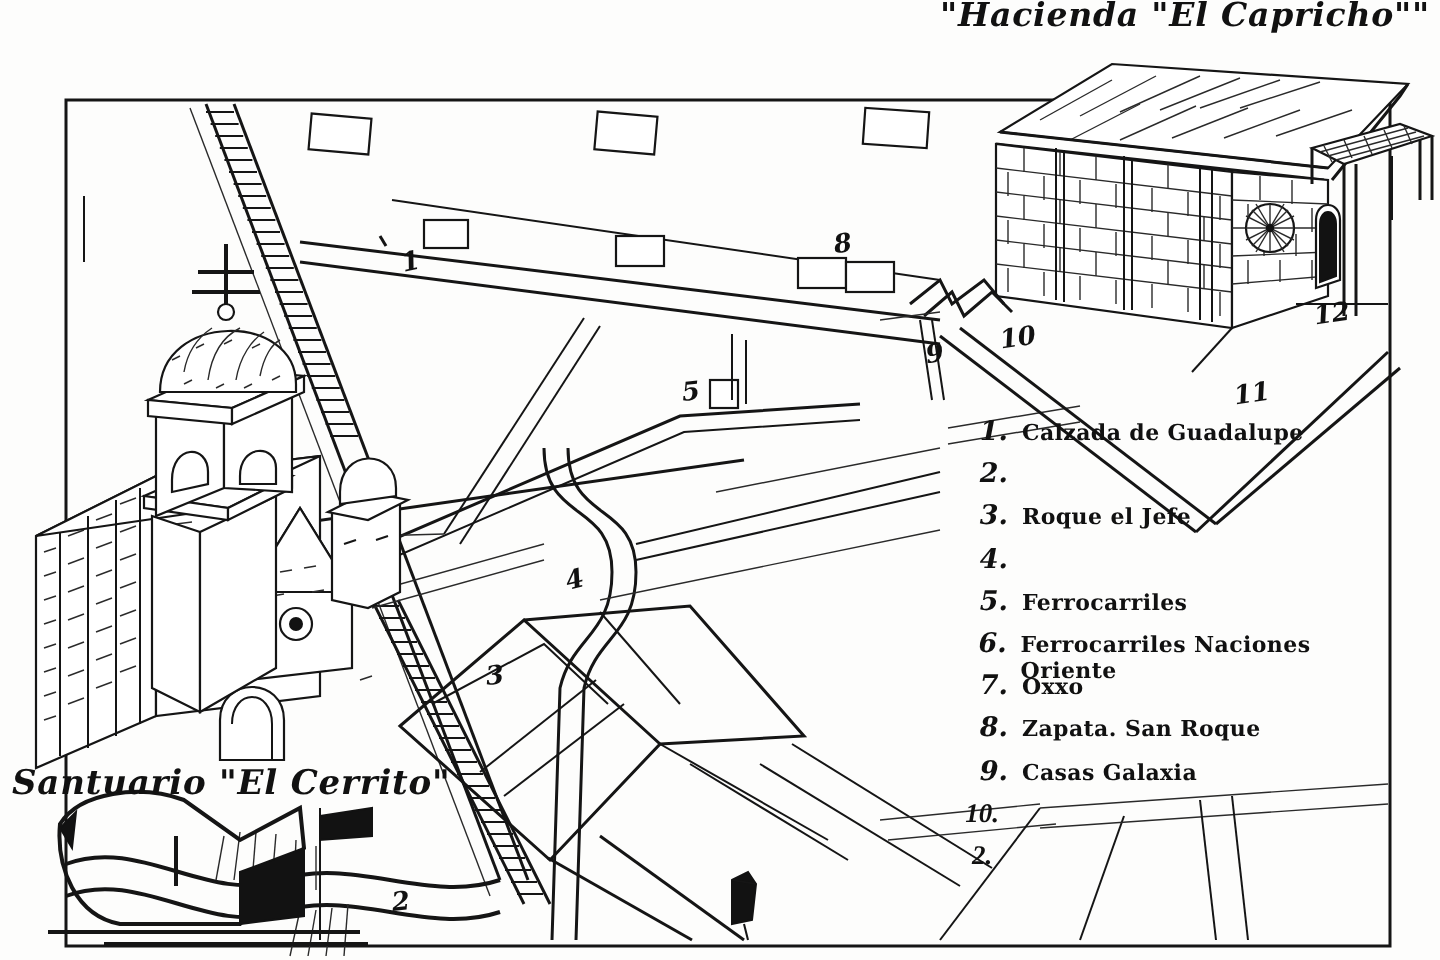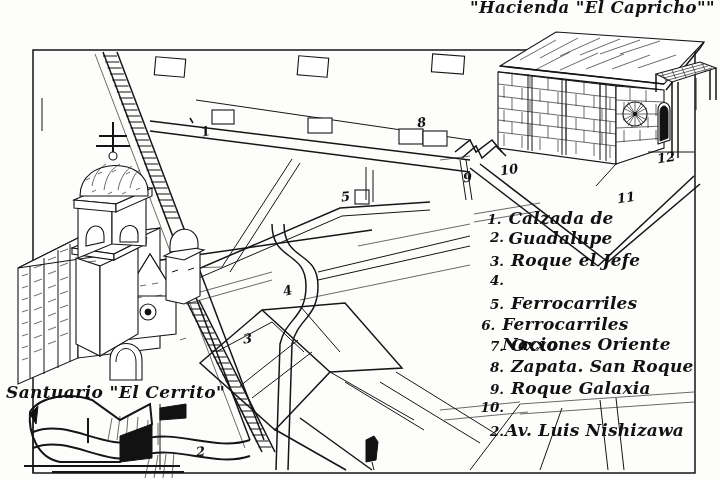--- a/index.html
+++ b/index.html
@@ -24,24 +24,24 @@
     left:6px;top:382px;font-size:17px;
   }
   
   #legend{position:absolute;left:478px;top:208px;width:224px;}
   .leg-row{display:flex;align-items:baseline;height:21.2px;}
   .leg-num{
     width:26px;text-align:right;padding-right:7px;
     font-family:"DejaVu Serif",serif;font-style:italic;font-weight:600;
     font-size:13.5px;
   }
-  .leg-row.wide .leg-num{width:26px;padding-right:1px;text-align:right;}
+  .leg-row.wide .leg-num{width:26px;padding-right:1px;text-align:center;font-family:Liberation Serif, serif;}
   .leg-txt{
-    font-family:"DejaVu Serif",serif;font-style:italic;font-weight:600;
-    font-size:17px;letter-spacing:.2px;
+    font-family:"DejaVu Serif",serif;font-weight:600;
+    font-size:11px;letter-spacing:.2px;
   }
   .mapnum{
     position:absolute;
     font-family:"DejaVu Serif",serif;font-style:italic;font-weight:600;
     font-size:13px;color:#111;
   }
   svg{position:absolute;left:0;top:0;}
   .ink{fill:none;stroke:#151515;}
   .ink1{stroke-width:1;}
   .ink15{stroke-width:1.5;}
@@ -552,24 +552,23 @@
     <div class="leg-row">
       <span class="leg-num">7.</span>
       <span class="leg-txt">Oxxo</span>
     </div>
     <div class="leg-row">
       <span class="leg-num">8.</span>
       <span class="leg-txt">Zapata. San Roque</span>
     </div>
     <div class="leg-row">
       <span class="leg-num">9.</span>
-      <span class="leg-txt">Roque Galaxia</span>
+      <span class="leg-txt">Casas Galaxia</span>
     </div>
     <div class="leg-row wide">
       <span class="leg-num">10.</span>
     </div>
     <div class="leg-row wide">
       <span class="leg-num">2.</span>
-      <span class="leg-txt">Av. Luis Nishizawa</span>
     </div>
   </div>
 
 </div>
 
 </body></html>

